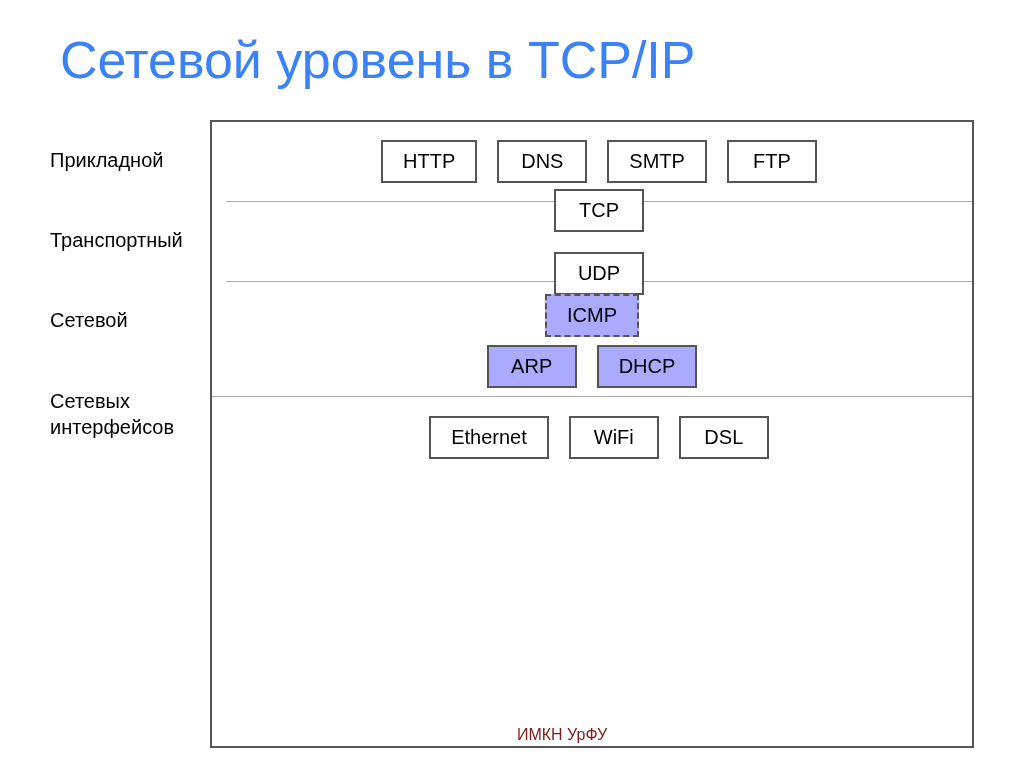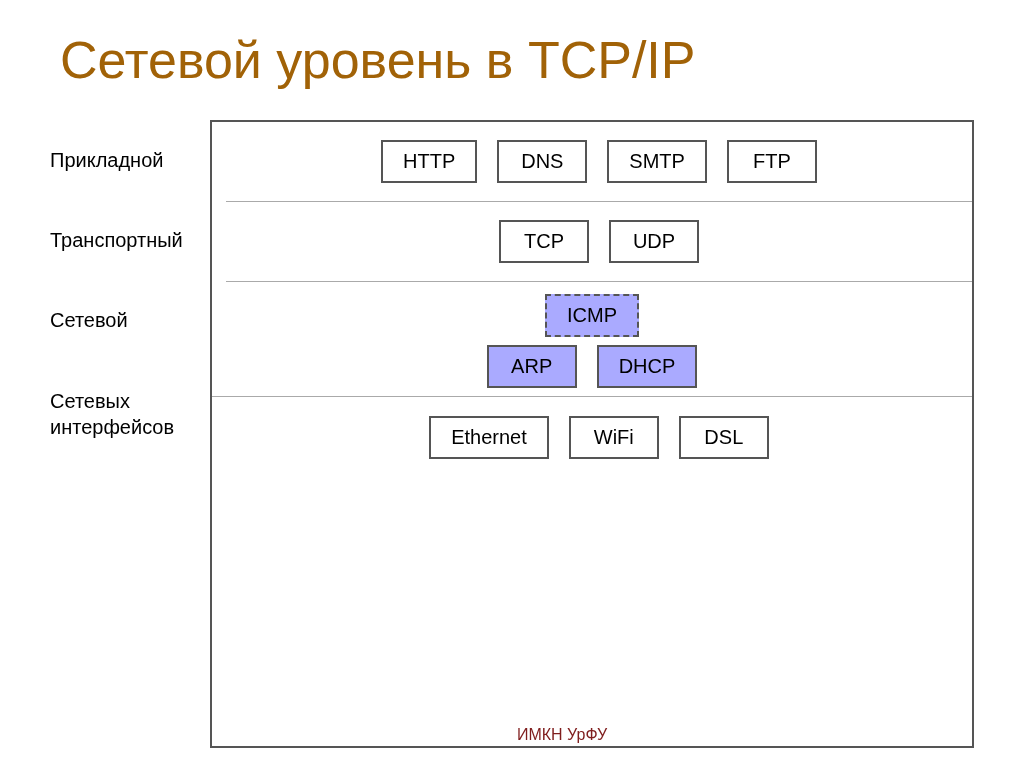--- a/index.html
+++ b/index.html
@@ -18,21 +18,21 @@
       height: 768px;
       position: relative;
       padding: 30px 50px 20px 50px;
       display: flex;
       flex-direction: column;
     }
 
     .title {
       font-size: 52px;
       font-weight: 400;
-      color: #a16207;
+      color: #3b82f6;
       margin-bottom: 30px;
       margin-left: 10px;
     }
 
     .main-content {
       display: flex;
       flex-direction: row;
       flex: 1;
       align-items: stretch;
     }
@@ -88,21 +88,21 @@
       border: 2px dashed #555555;
     }
 
     .protocol-box.filled-blue-solid {
       background: #aaaaff;
       border: 2px solid #555555;
     }
 
     
     .app-row { height: 80px; }
-    .transport-row { height: 80px; }
+    .transport-row { height: 80px; flex-direction: column; }
     .interface-row { height: 80px; justify-content: center; }
 
     .footer-wrapper {
       display: flex;
       justify-content: space-between;
       align-items: center;
       width: 100%;
       padding: 8px 0 0 0;
       position: relative;
     }

